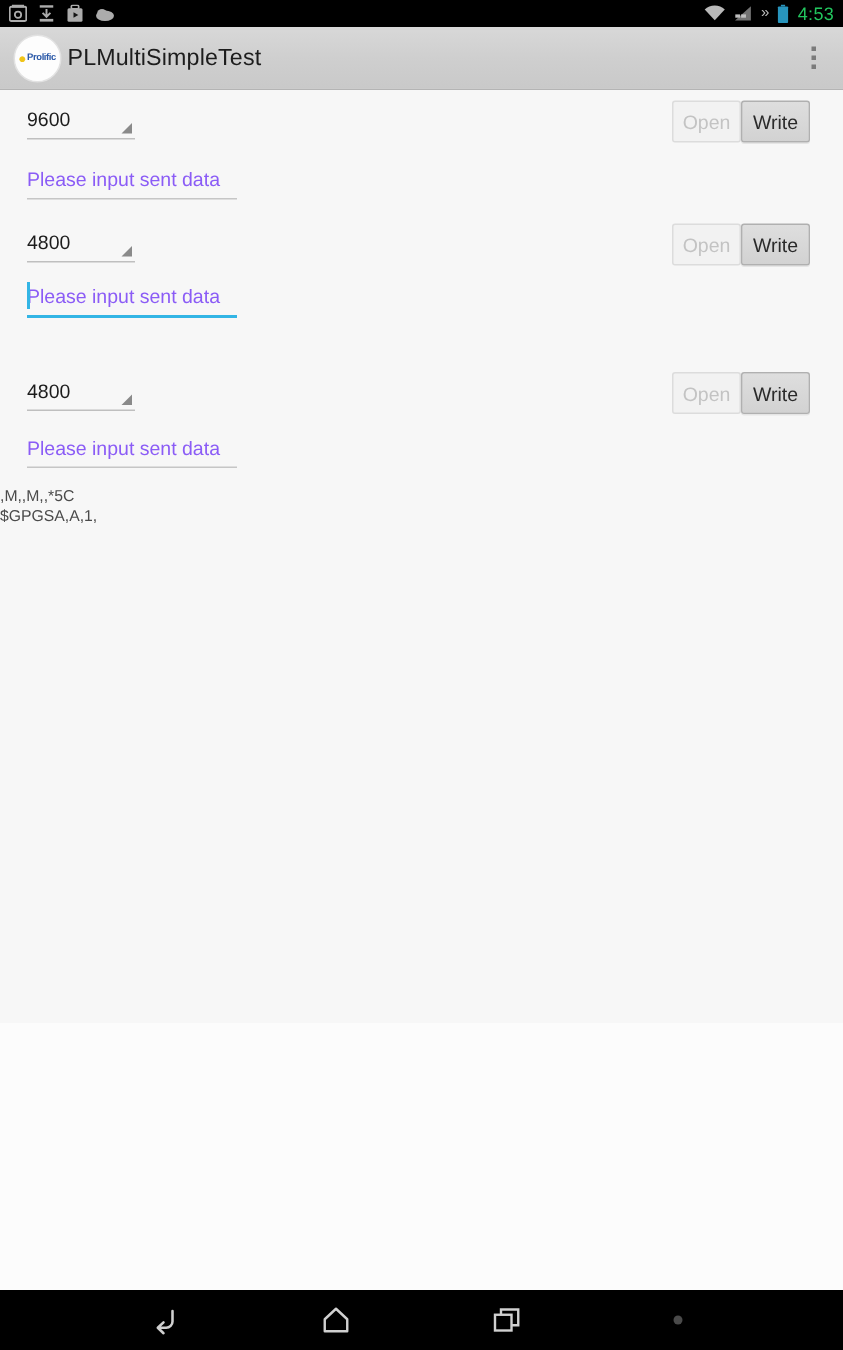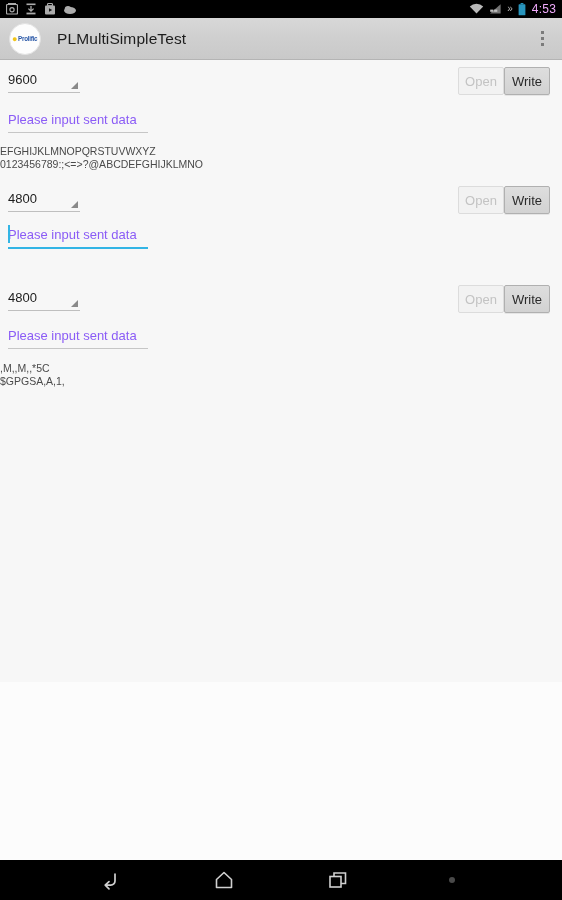--- a/index.html
+++ b/index.html
@@ -40,21 +40,21 @@
   .sb-right {
     display: flex;
     align-items: center;
     gap: 5px;
   }
   .sb-ic {
     display: block;
     opacity: .82;
   }
   .sb-time {
-    color: #f0abfc;
+    color: #22c55e;
     font-size: 12px;
     letter-spacing: .2px;
     line-height: 18px;
     padding-left: 1px;
   }
   .sb-chev {
     color: #b9b9b9;
     font-size: 10px;
     line-height: 18px;
   }
@@ -91,21 +91,21 @@
     white-space: nowrap;
   }
   .app-logo .bolt {
     color: #f0c419;
     font-size: 9px;
     margin-right: -1px;
   }
   .app-title {
     font-size: 15.5px;
     color: #1d1d1d;
-    margin-left: 16px;
+    margin-left: 4px;
     letter-spacing: .1px;
     flex: 1 1 auto;
   }
   .overflow {
     width: 40px;
     height: 42px;
     display: flex;
     flex-direction: column;
     align-items: center;
     justify-content: center;
@@ -133,21 +133,21 @@
 
   .panel {
     position: relative;
     box-sizing: border-box;
     padding: 0 12px 0 8px;
   }
 
   .row {
     display: flex;
     align-items: flex-start;
-    justify-content: space-between;
+    justify-content: center;
   }
   .left-col {
     width: 430px;
     flex: 0 0 auto;
   }
   .right-col {
     width: 92px;
     flex: 0 0 auto;
     display: flex;
     flex-direction: row;
@@ -341,22 +341,20 @@
         <div class="right-col">
           <div class="btn disabled">
             <span>Open</span>
           </div>
           <div style="height:12px;"></div>
           <div class="btn">
             <span>Write</span>
           </div>
         </div>
       </div>
-      <div class="log" style="margin-top:12px;">EFGHIJKLMNOPQRSTUVWXYZ
-0123456789:;&lt;=&gt;?@ABCDEFGHIJKLMNO</div>
     </div>
 
     <div class="panel" style="padding-top:16px;">
       <div class="row">
         <div class="left-col">
           <div class="spinner">
             <span class="val">4800</span>
             <span class="caret"></span>
           </div>
           <div style="height:11px;"></div>

